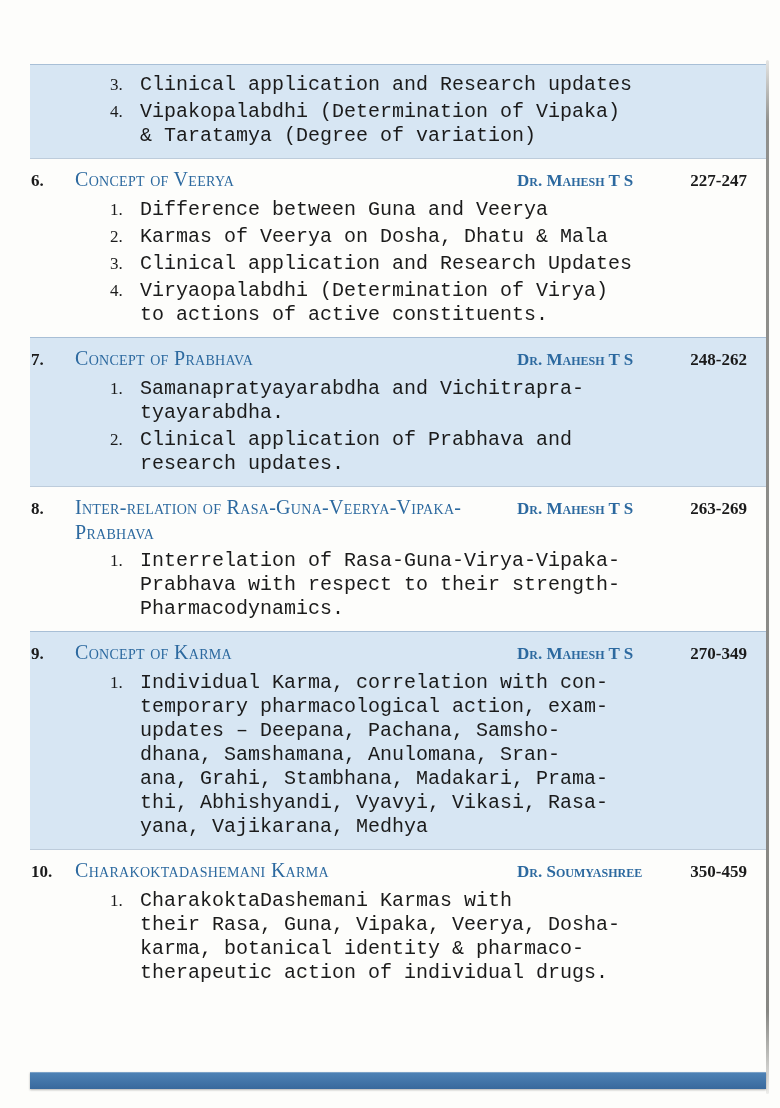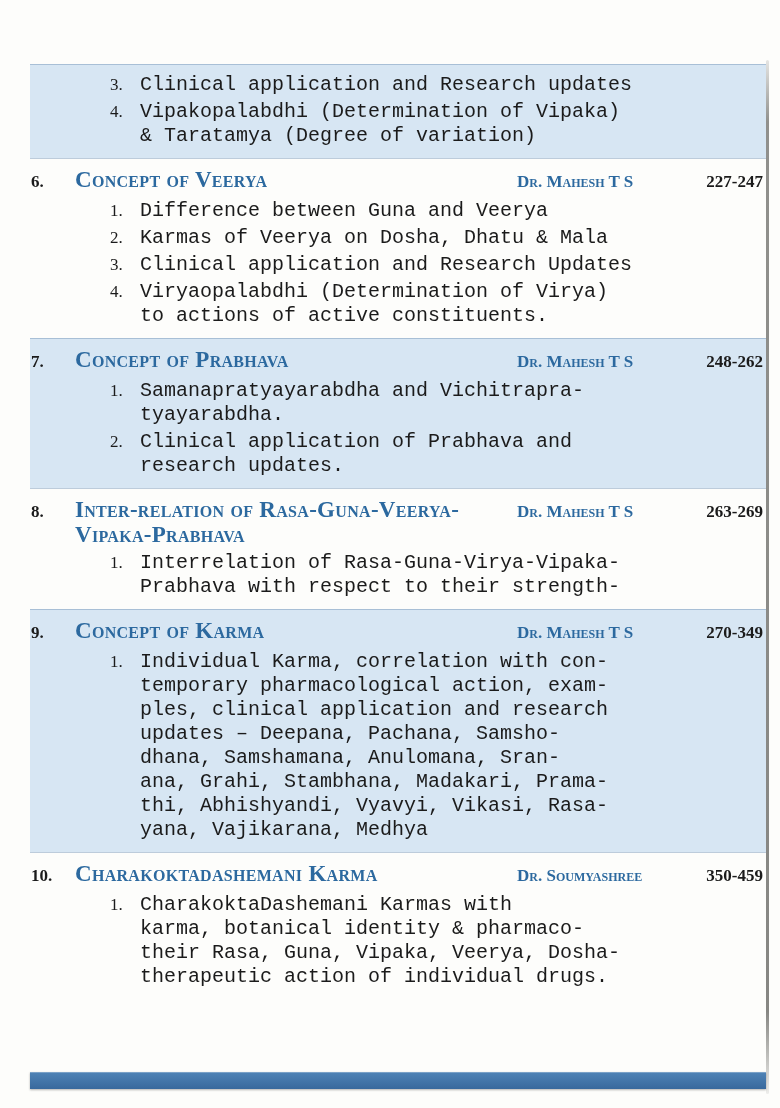--- a/index.html
+++ b/index.html
@@ -23,35 +23,35 @@
 
   section.band { padding: 8px 0 7px; border-top: 1px solid rgba(110,145,180,0.45); }
   section.band.shaded { background: var(--band); }
 
   .head { display: flex; align-items: baseline; line-height: 26px; }
   .num { flex: 0 0 45px; padding-left: 1px; font-weight: 700; font-size: 17px; }
   .title {
     flex: 0 0 438px; width: 438px;
     color: var(--heading);
     font-variant: small-caps;
-    font-weight: 700;
-    font-size: 23px;
+    font-weight: 400;
+    font-size: 20px;
     letter-spacing: 0.3px;
     line-height: 25px;
   }
   .author {
     flex: 0 0 172px; width: 172px;
     padding-left: 4px;
     color: var(--heading);
     font-variant: small-caps;
     font-weight: 700;
     font-size: 17px;
     white-space: nowrap;
   }
-  .pages { flex: 1 1 auto; text-align: right; font-weight: 700; font-size: 17px; padding-right: 3px; white-space: nowrap; }
+  .pages { flex: 1 1 auto; text-align: right; font-weight: 700; font-size: 17px; padding-right: 19px; white-space: nowrap; }
 
   .head + .items { margin-top: 4px; }
   .item { display: flex; margin-bottom: 3px; }
   .inum { flex: 0 0 30px; margin-left: 80px; font-size: 17px; line-height: 24px; }
   .ilines { flex: 1 1 auto; font-size: 20px; font-family: Liberation Mono, monospace; }
   .line { line-height: 24px; }
 
   .footer-bar {
     position: absolute; left: 30px; width: 736px; bottom: 19px; height: 17px;
     background: linear-gradient(to bottom, var(--bar-top), var(--bar-bottom));
@@ -155,38 +155,38 @@
             <div class="title">Inter-relation of Rasa-Guna-Veerya-Vipaka-Prabhava</div>
             <div class="author">Dr. Mahesh T S</div>
             <div class="pages">263-269</div>
           </div>
           <div class="items">
             <div class="item">
               <div class="inum">1.</div>
               <div class="ilines">
                 <div class="line">Interrelation of Rasa-Guna-Virya-Vipaka-</div>
                 <div class="line">Prabhava with respect to their strength-</div>
+                <div class="line">Pharmacodynamics.</div>
               </div>
             </div>
           </div>
         </section>
         <section class="band shaded">
           <div class="head">
             <div class="num">9.</div>
             <div class="title">Concept of Karma</div>
             <div class="author">Dr. Mahesh T S</div>
             <div class="pages">270-349</div>
           </div>
           <div class="items">
             <div class="item">
               <div class="inum">1.</div>
               <div class="ilines">
                 <div class="line">Individual Karma, correlation with con-</div>
                 <div class="line">temporary pharmacological action, exam-</div>
-                <div class="line">ples, clinical application and research</div>
                 <div class="line">updates – Deepana, Pachana, Samsho-</div>
                 <div class="line">dhana, Samshamana, Anulomana, Sran-</div>
                 <div class="line">ana, Grahi, Stambhana, Madakari, Prama-</div>
                 <div class="line">thi, Abhishyandi, Vyavyi, Vikasi, Rasa-</div>
                 <div class="line">yana, Vajikarana, Medhya</div>
               </div>
             </div>
           </div>
         </section>
         <section class="band">
@@ -194,22 +194,22 @@
             <div class="num">10.</div>
             <div class="title">Charakoktadashemani Karma</div>
             <div class="author">Dr. Soumyashree</div>
             <div class="pages">350-459</div>
           </div>
           <div class="items">
             <div class="item">
               <div class="inum">1.</div>
               <div class="ilines">
                 <div class="line">CharakoktaDashemani Karmas with</div>
+                <div class="line">their Rasa, Guna, Vipaka, Veerya, Dosha-</div>
                 <div class="line">karma, botanical identity &amp; pharmaco-</div>
-                <div class="line">their Rasa, Guna, Vipaka, Veerya, Dosha-</div>
                 <div class="line">therapeutic action of individual drugs.</div>
               </div>
             </div>
           </div>
         </section>
       </div>
   </div>
   <div class="footer-bar"></div>
   <div class="page-edge"></div>
 </div>

